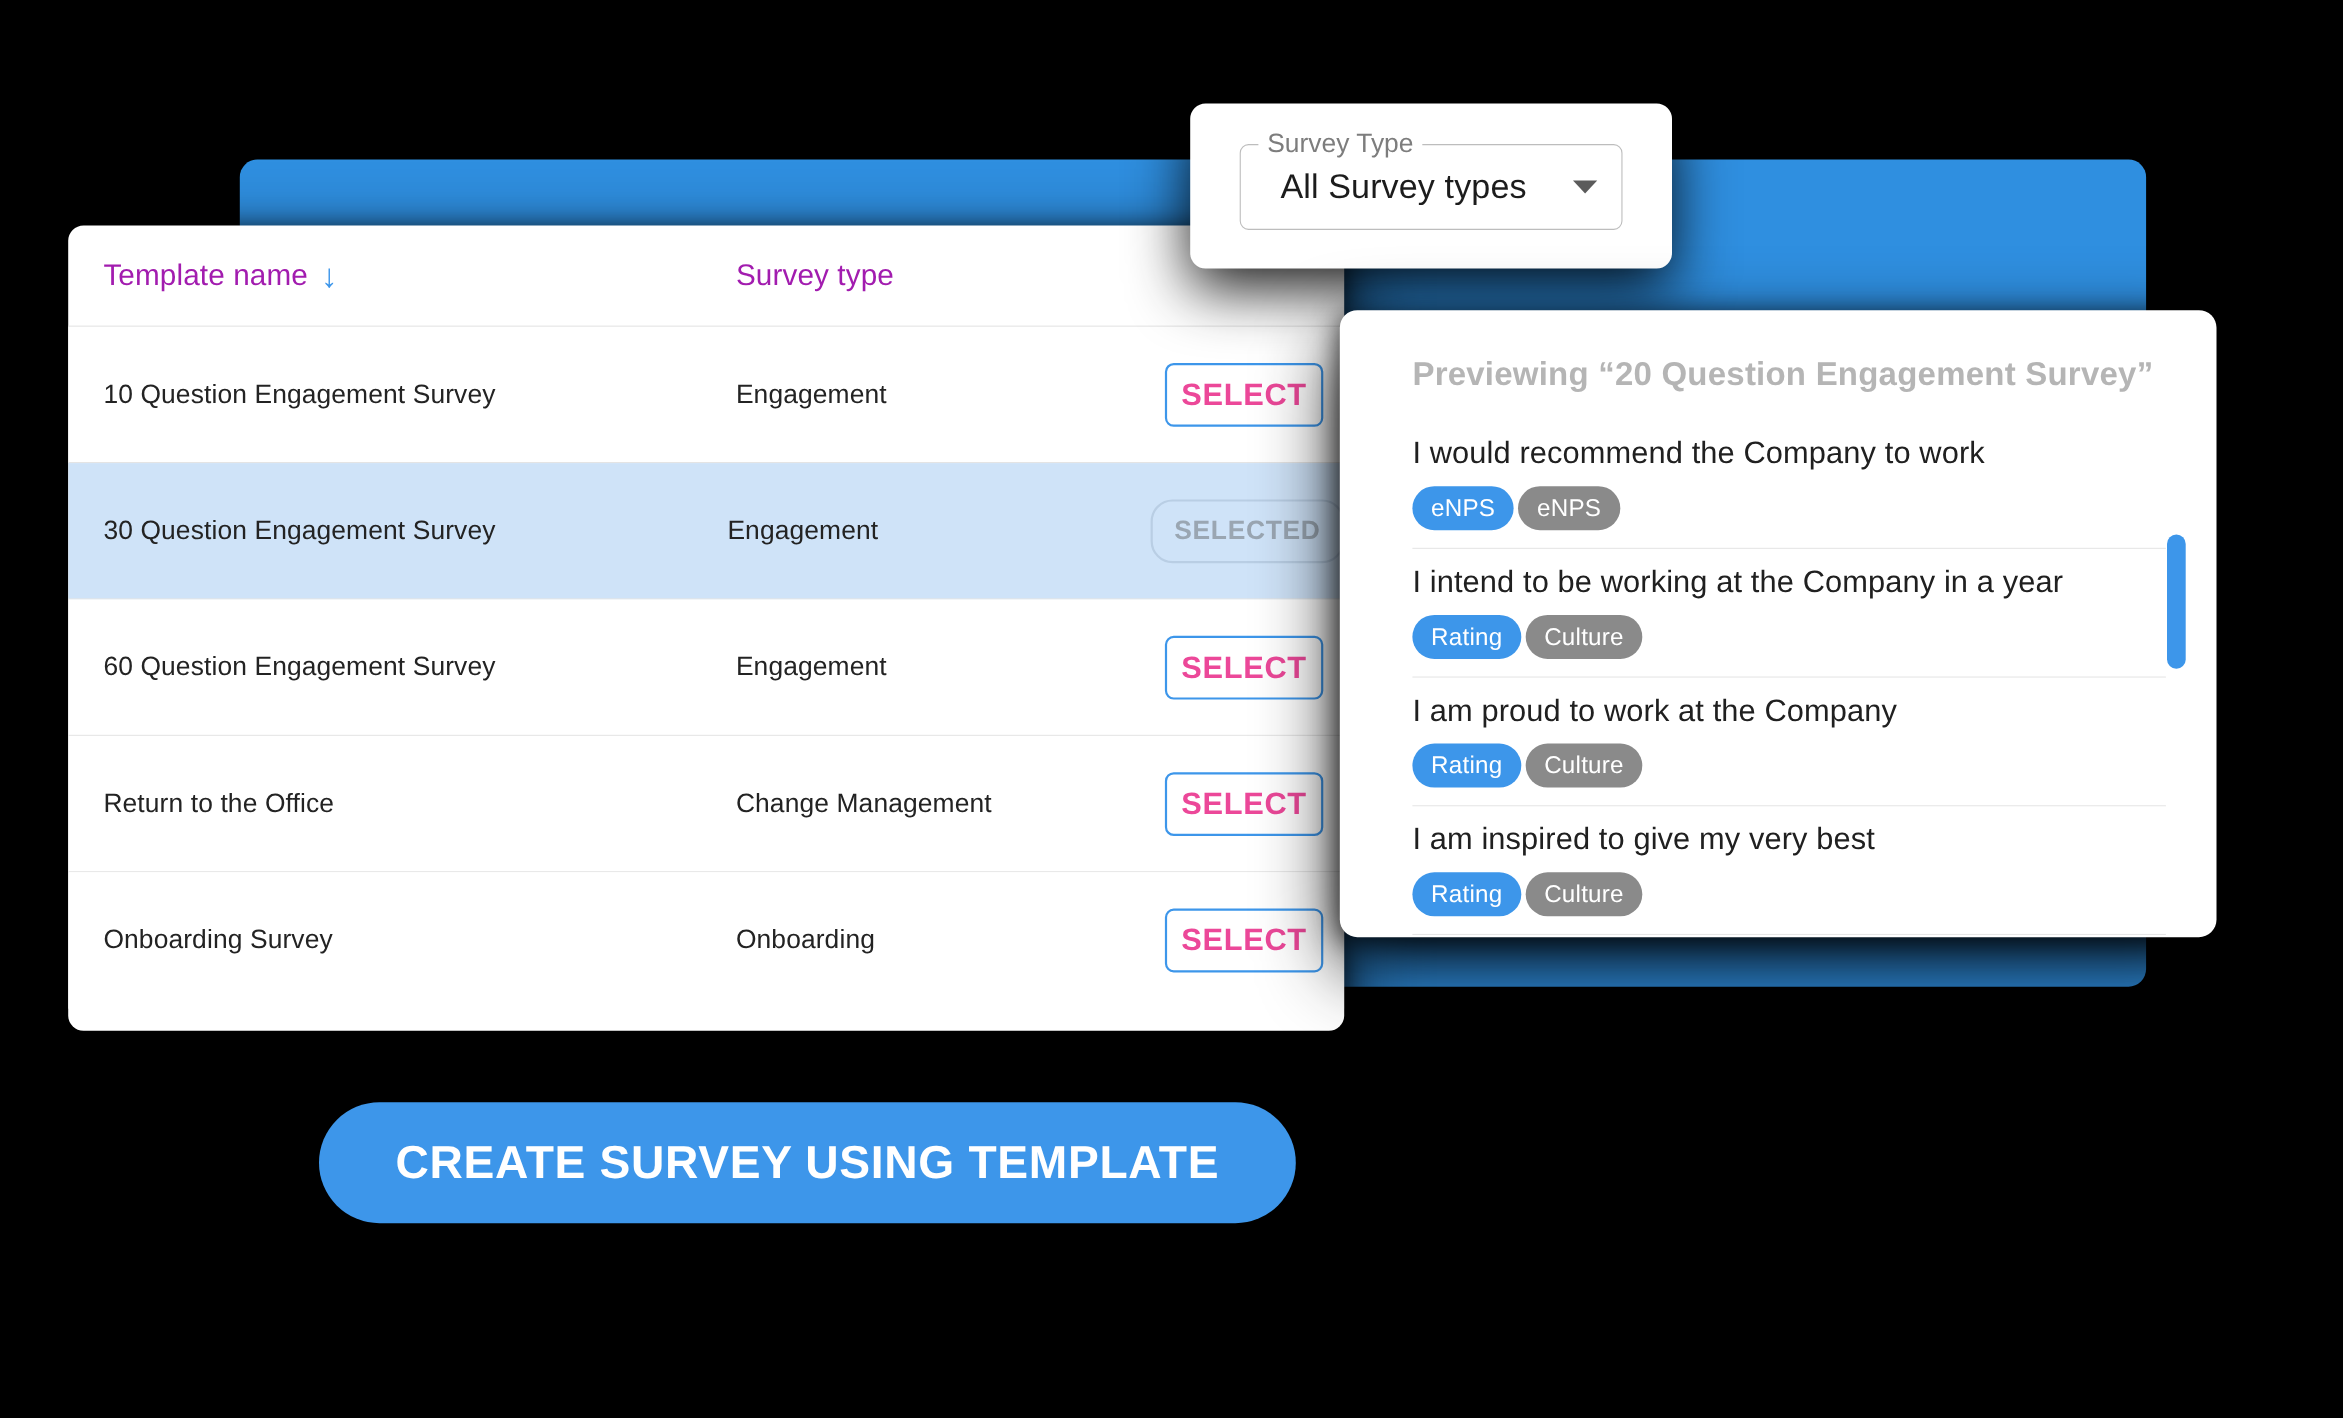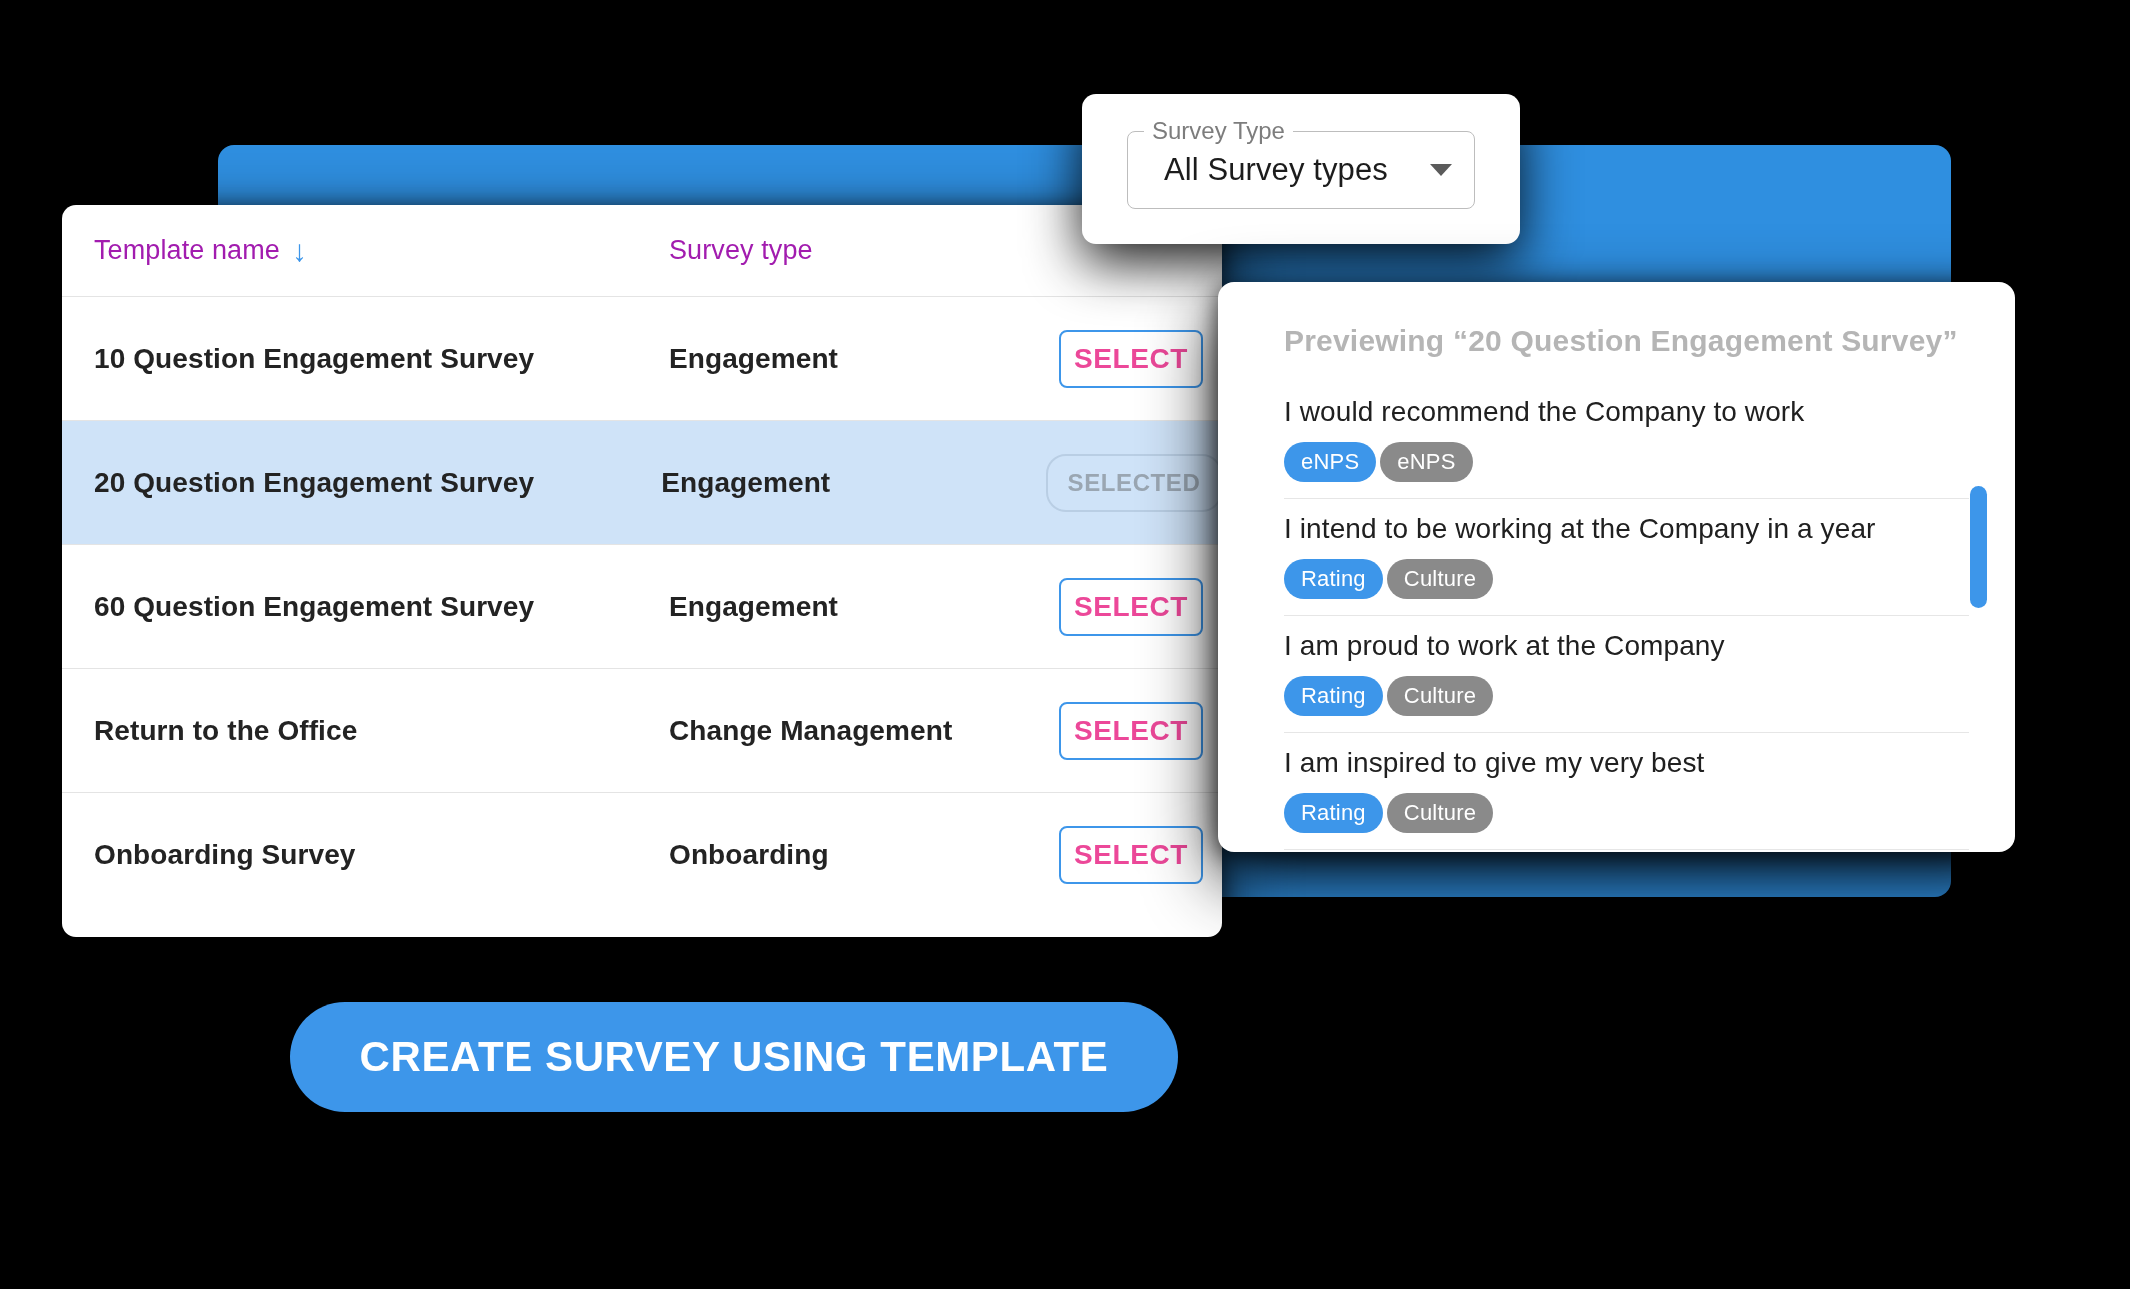--- a/index.html
+++ b/index.html
@@ -78,24 +78,23 @@
     align-items: center;
     height: 124px;
     padding-left: 32px;
     border-bottom: 1px solid #e4e4e4;
     background: #ffffff;
   }
   .t-row.last { border-bottom: none; justify-content: center; }
   .t-row.selected { background: #cfe3f8; }
 
   .cell-text {
-    font-size: 28px;
+    font-size: 24px;
     color: #232323;
     letter-spacing: 0.1px;
-    font-weight: bold;
   }
 
   .btn-select {
     width: 144px;
     height: 58px;
     border: 2px solid #3d96ea;
     border-radius: 8px;
     background: transparent;
     color: #ec4899;
     font-family: "Liberation Sans", sans-serif;
@@ -279,21 +278,21 @@
       <div class="col-type">
         <span class="cell-text">Engagement</span>
       </div>
       <div class="col-action">
         <button class="btn-select">SELECT</button>
       </div>
     </div>
 
     <div class="t-row selected">
       <div class="col-name">
-        <span class="cell-text">20 Question Engagement Survey</span>
+        <span class="cell-text">30 Question Engagement Survey</span>
       </div>
       <div class="col-type">
         <span class="cell-text">Engagement</span>
       </div>
       <div class="col-action">
         <button class="btn-selected">SELECTED</button>
       </div>
     </div>
 
     <div class="t-row">

